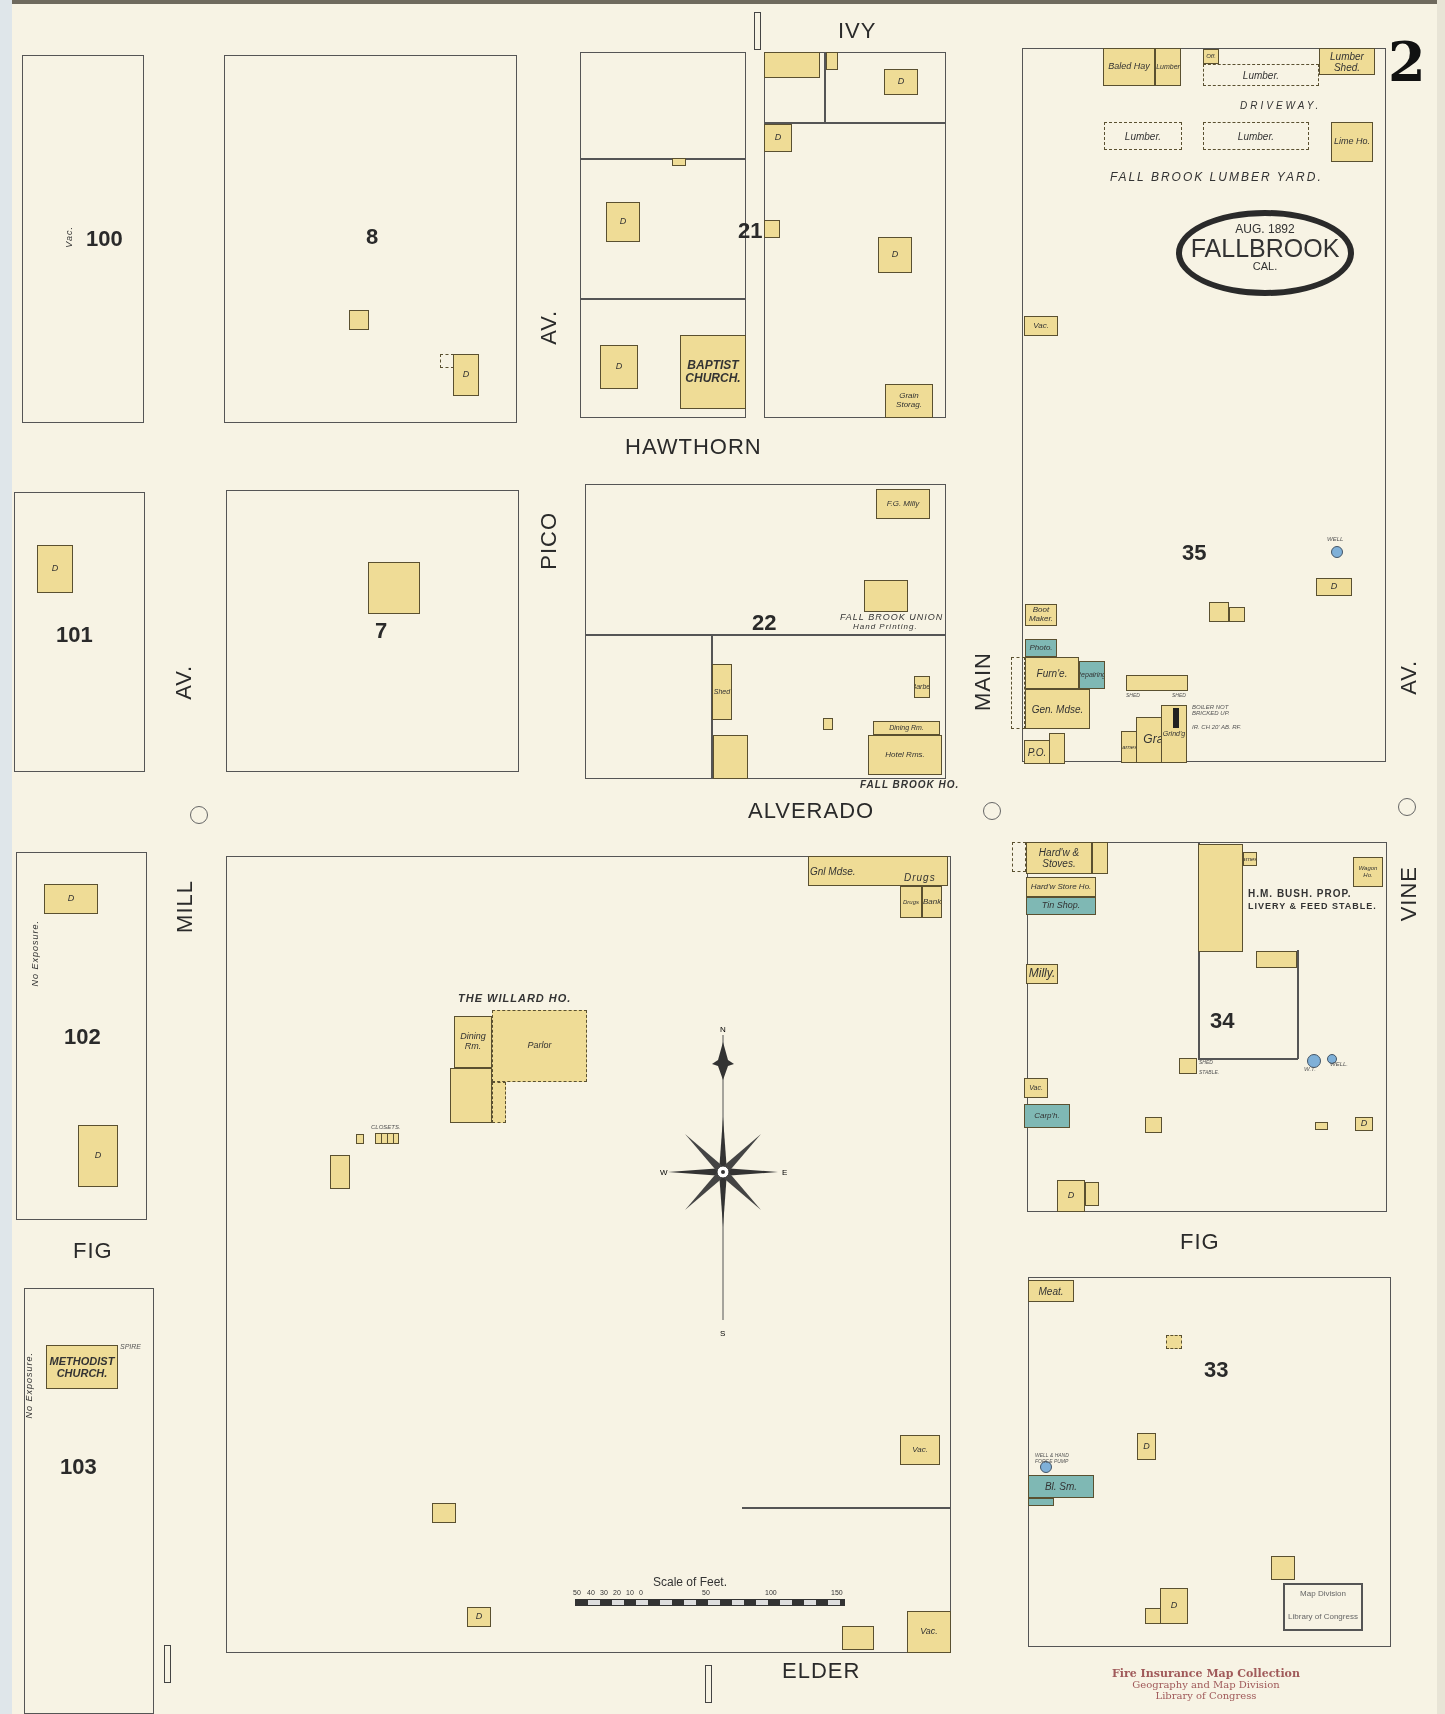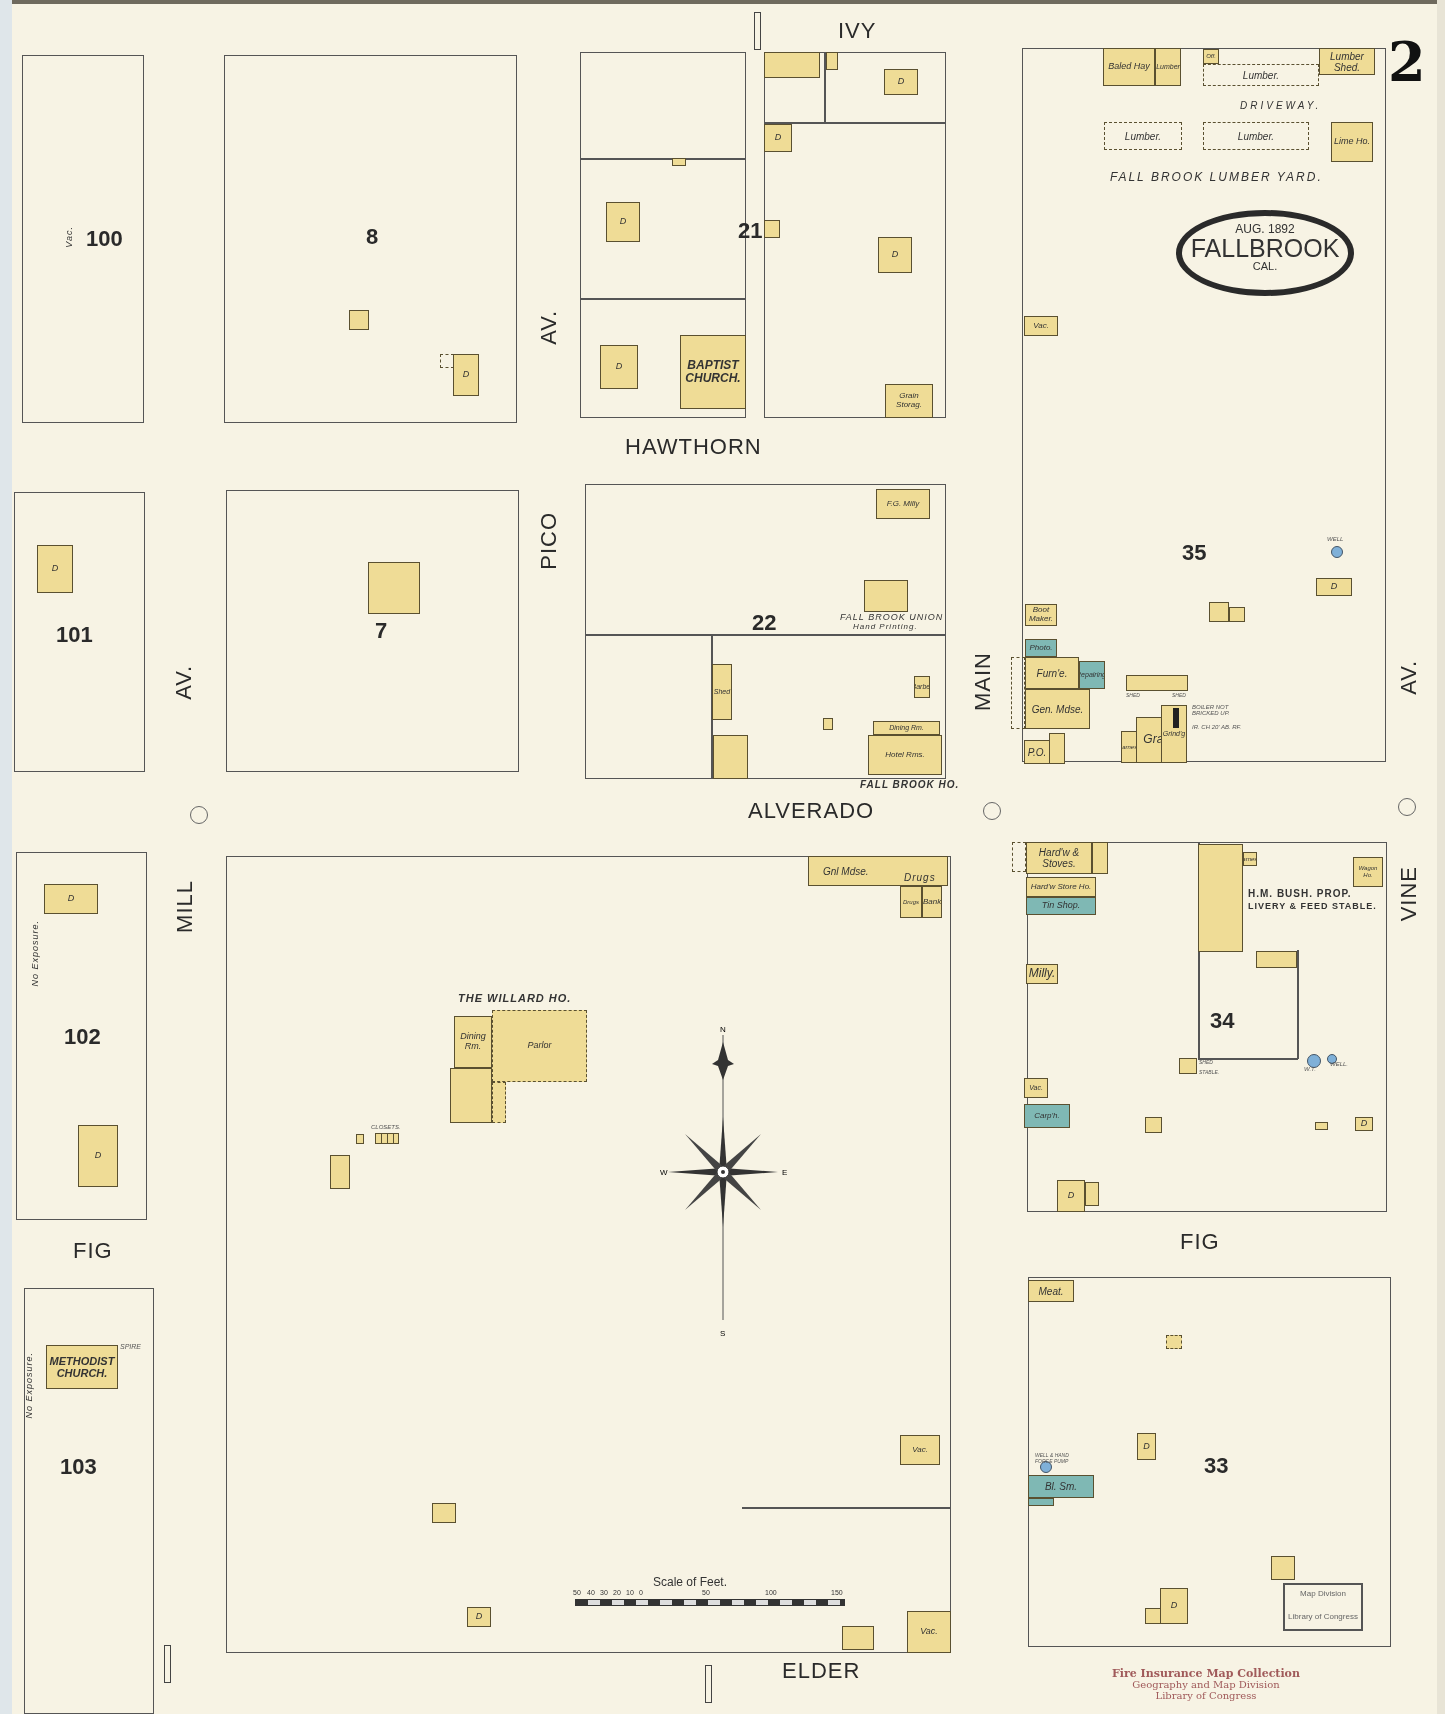--- a/index.html
+++ b/index.html
@@ -91,21 +91,21 @@
 <div class="blocknum" style="left:86px;top:226px;">100</div>
 <div class="blocknum" style="left:56px;top:622px;">101</div>
 <div class="blocknum" style="left:64px;top:1024px;">102</div>
 <div class="blocknum" style="left:60px;top:1454px;">103</div>
 <div class="blocknum" style="left:366px;top:224px;">8</div>
 <div class="blocknum" style="left:375px;top:618px;">7</div>
 <div class="blocknum" style="left:738px;top:218px;">21</div>
 <div class="blocknum" style="left:752px;top:610px;">22</div>
 <div class="blocknum" style="left:1182px;top:540px;">35</div>
 <div class="blocknum" style="left:1210px;top:1008px;">34</div>
-<div class="blocknum" style="left:1204px;top:1453px;text-align:right;">33</div>
+<div class="blocknum" style="left:1204px;top:1357px;text-align:right;">33</div>
 
 <div class="label" style="left:64px;top:226px;writing-mode:vertical-rl;transform:rotate(180deg);font-size:9px;">Vac.</div>
 <div class="label" style="left:30px;top:920px;writing-mode:vertical-rl;transform:rotate(180deg);font-size:9px;">No Exposure.</div>
 <div class="label" style="left:24px;top:1352px;writing-mode:vertical-rl;transform:rotate(180deg);font-size:9px;">No Exposure.</div>
 
 <div class="bldg x" style="left:349px;top:310px;width:20px;height:20px;"></div>
 <div class="bldg dash" style="left:440px;top:354px;width:14px;height:14px;"></div>
 <div class="bldg" style="left:453px;top:354px;width:26px;height:42px;">
     <span>D</span>
   </div>
@@ -267,21 +267,21 @@
 <div class="bldg" style="left:467px;top:1607px;width:24px;height:20px;">
     <span>D</span>
   </div>
 <div class="bldg x" style="left:842px;top:1626px;width:32px;height:24px;"></div>
 <div class="bldg" style="left:907px;top:1611px;width:44px;height:42px;font-size:9px;">
     <span>Vac.</span>
   </div>
 <div class="bldg" style="left:900px;top:1435px;width:40px;height:30px;font-size:8px;">
     <span>Vac.</span>
   </div>
-<div class="bldg" style="left:808px;top:856px;width:140px;height:30px;font-size:10px;justify-content:flex-start;padding-left:14px;">
+<div class="bldg" style="left:808px;top:856px;width:140px;height:30px;font-size:10px;justify-content:flex-start;padding-left:1px;">
     <span>Gnl Mdse.</span>
   </div>
 <div class="label" style="left:904px;top:872px;font-size:10px;">Drugs</div>
 <div class="bldg" style="left:900px;top:886px;width:22px;height:32px;font-size:6px;">
     <span>Drugs</span>
   </div>
 <div class="bldg" style="left:922px;top:886px;width:20px;height:32px;font-size:8px;">
     <span>Bank</span>
   </div>
 

